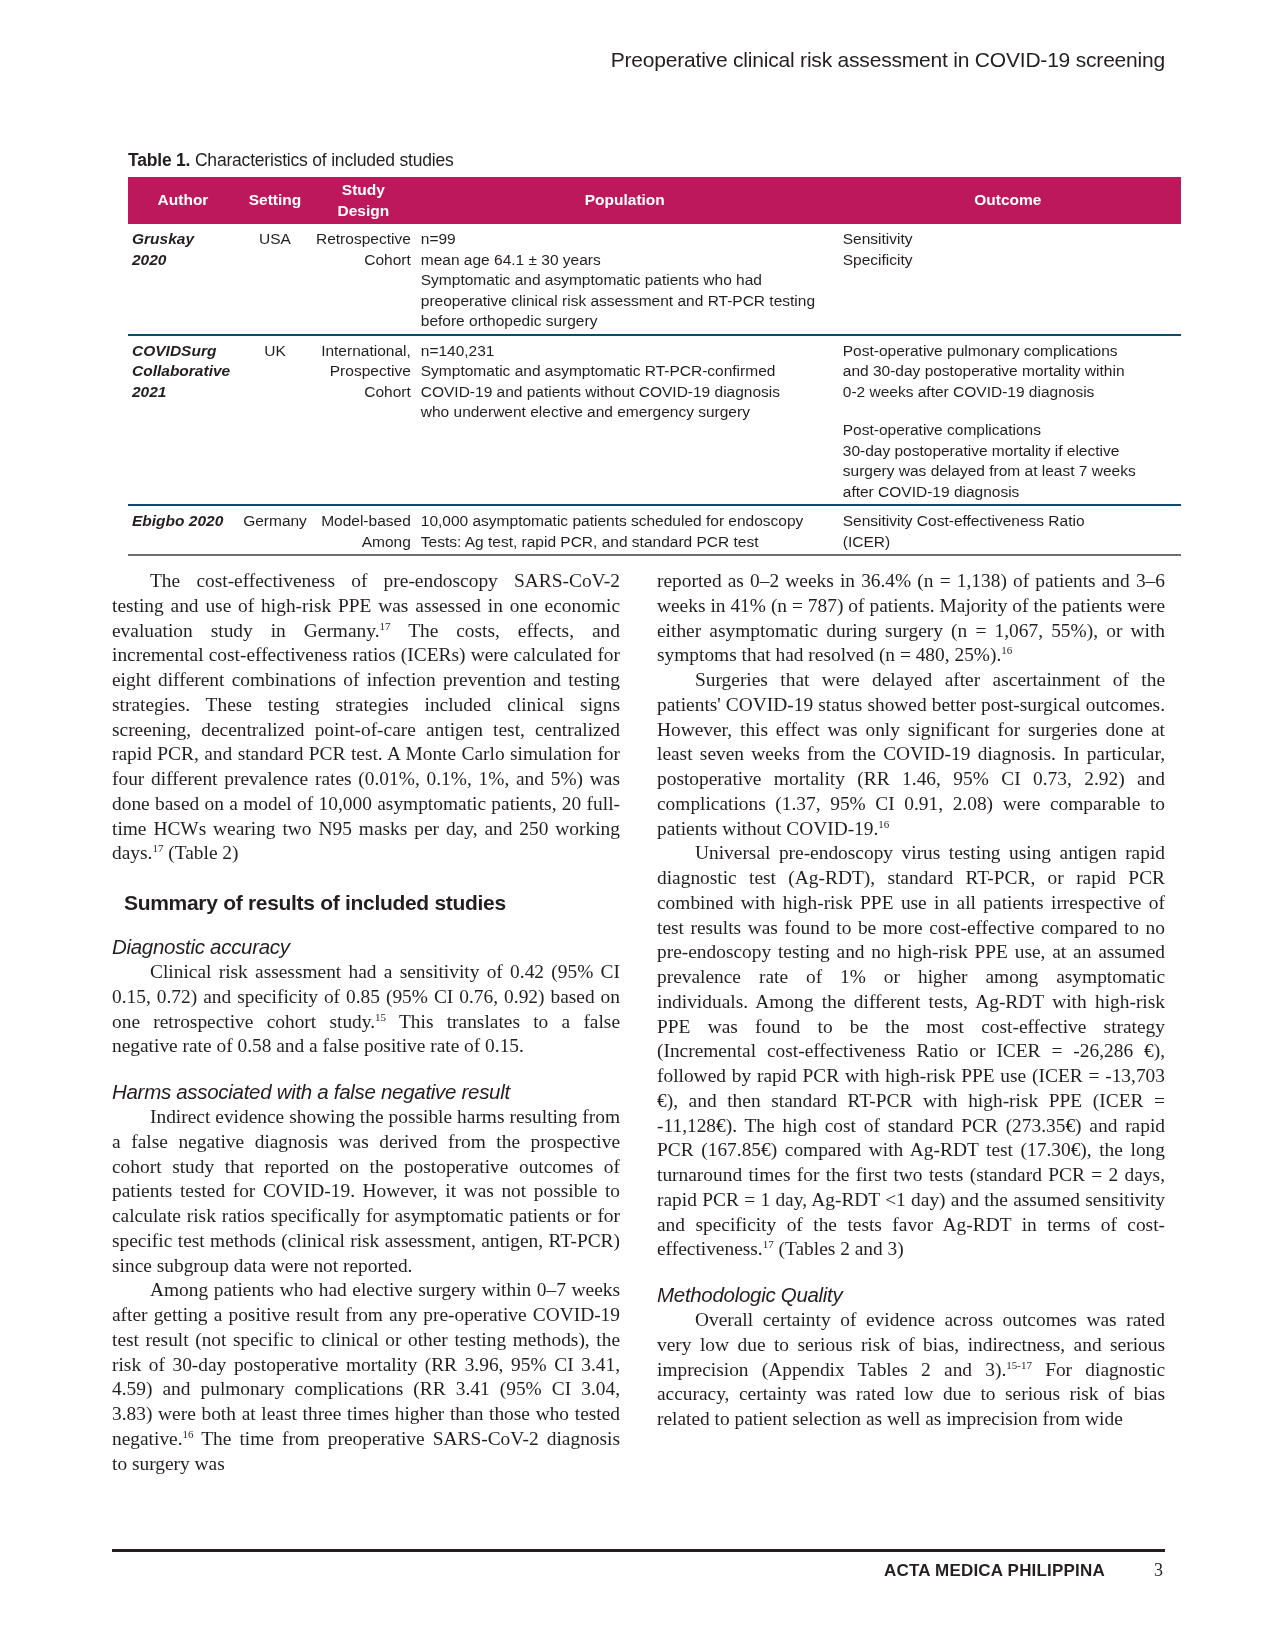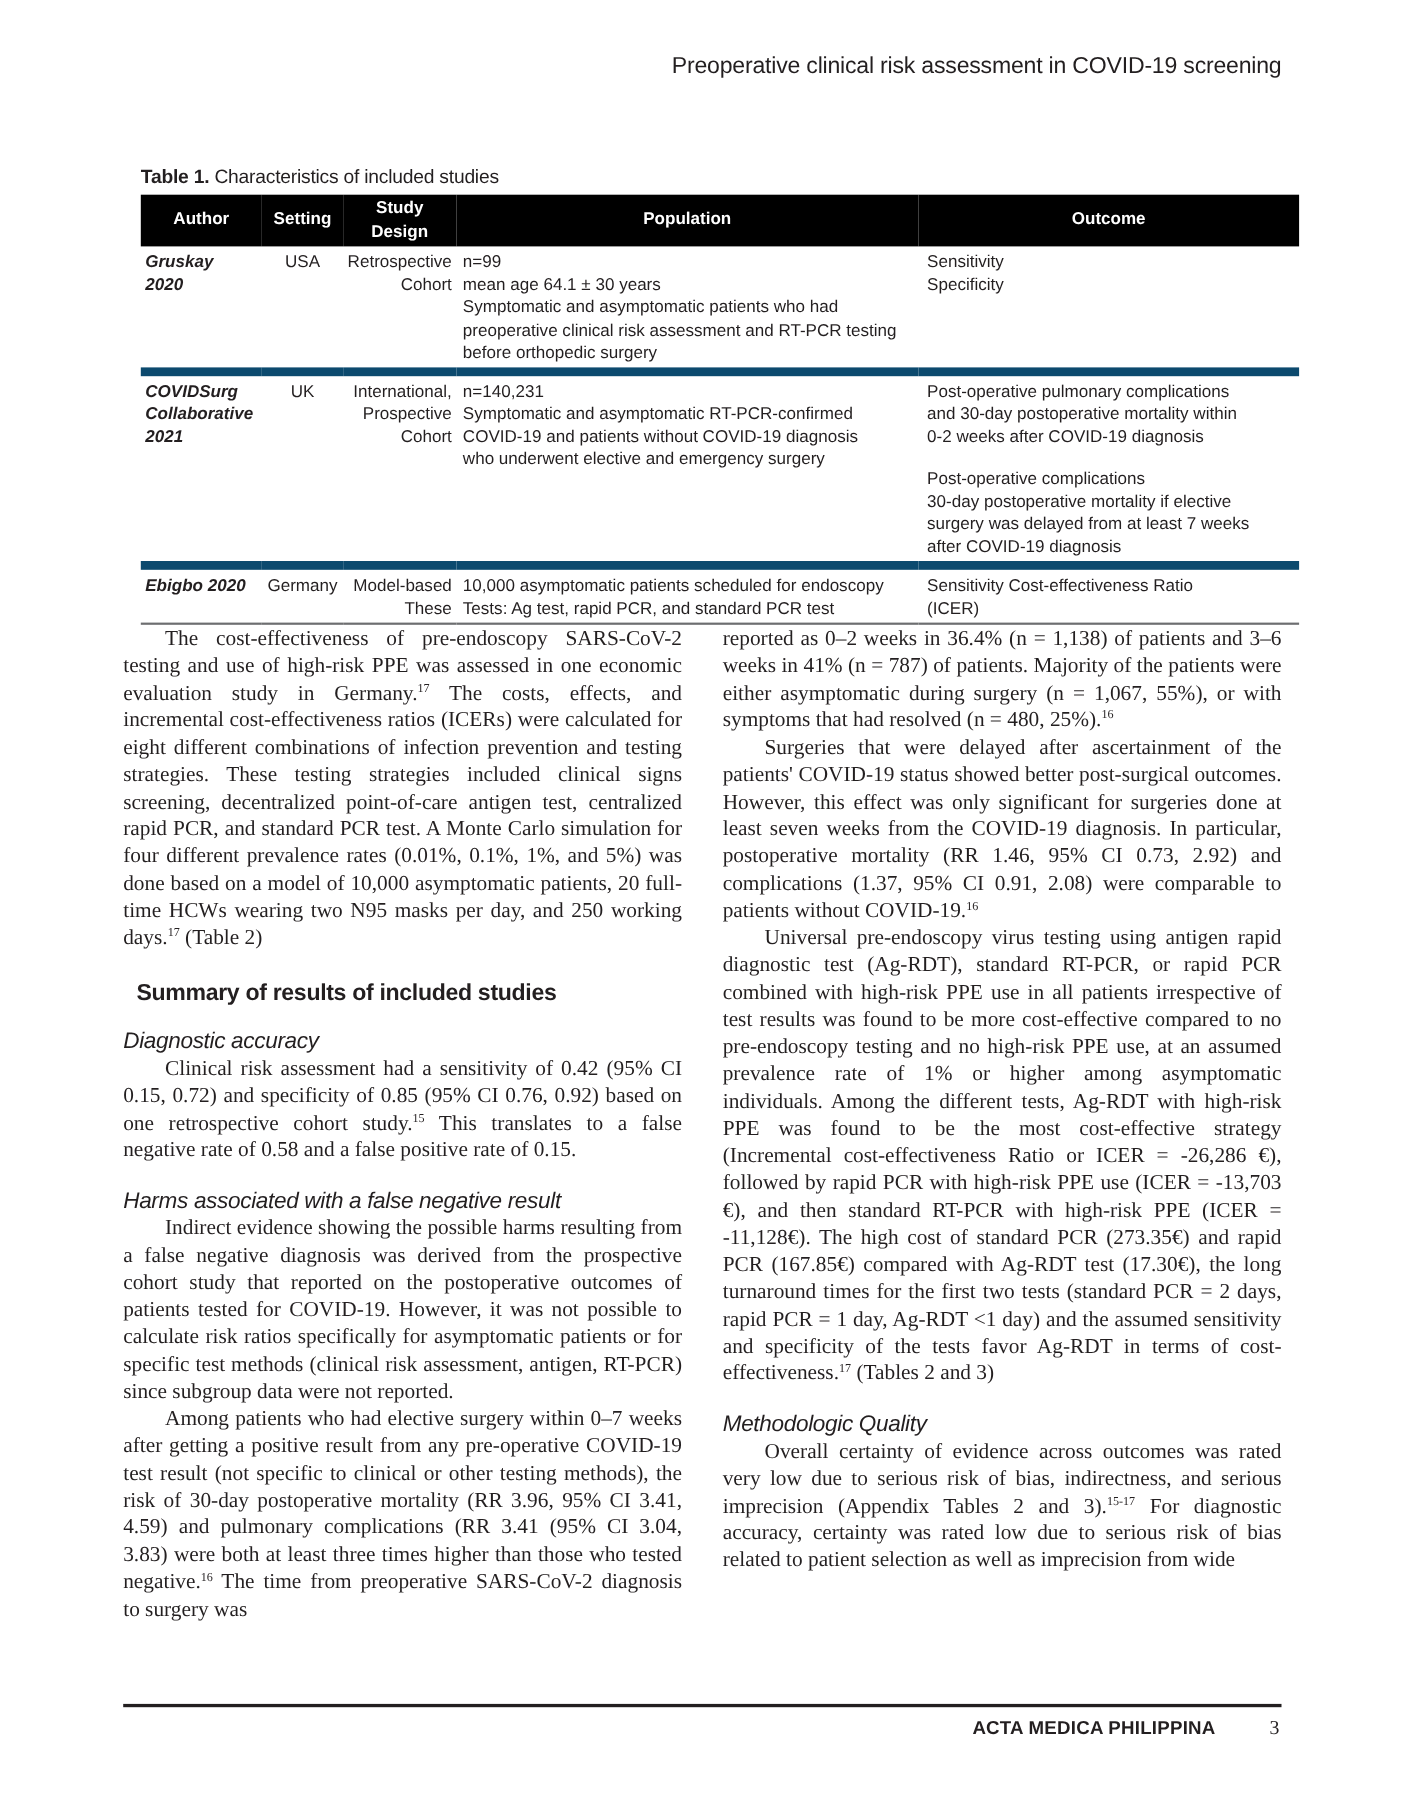--- a/index.html
+++ b/index.html
@@ -6,23 +6,23 @@
   body { width: 1275px; height: 1650px; position: relative; overflow: hidden; color: #231f20; }
   .sans { font-family: "Liberation Sans", "DejaVu Sans", sans-serif; }
   .serif { font-family: "Liberation Serif", "DejaVu Serif", serif; }
 
   .running-head { position: absolute; top: 48px; right: 110px; font-size: 21px; letter-spacing: -0.2px; }
 
   .table-wrap { position: absolute; left: 128px; top: 150px; width: 1053px; }
   .caption { font-size: 17.5px; margin-bottom: 6px; letter-spacing: -0.2px; }
   .caption b { font-weight: bold; }
   table { border-collapse: collapse; width: 100%; font-size: 15.5px; line-height: 20.5px; }
-  thead tr { background: #000000; color: #fff; margin-top: 42px; }
+  thead tr { background: #be185d; color: #fff; margin-top: 42px; }
   th { font-weight: bold; padding: 3px 4px 3px 4px; height: 21px; font-size: 15.5px; }
-  td { vertical-align: top; padding: 5px 4px 2px 4px; border-bottom: 8px solid #0c4a6e; }
+  td { vertical-align: top; padding: 5px 4px 2px 4px; border-bottom: 2px solid #0c4a6e; }
   tr:last-child td { border-bottom: 2px solid #6d6e70; margin-top: 36px; }
   td.author { font-weight: bold; font-style: italic; width: 102px; }
   td.setting { text-align: center; width: 66px; }
   td.design { text-align: right; width: 92px; }
   td.pop { width: 410px; padding-left: 6px; }
   td.out { padding-left: 8px; }
   .out-gap { height: 18px; }
 
   .col { position: absolute; top: 569px; width: 508px; font-size: 19.4px; line-height: 24.75px; text-align: justify; }
   .col.left { left: 112px; }
@@ -107,21 +107,21 @@
           <div>after COVID-19 diagnosis</div>
         </td>
       </tr>
       <tr>
         <td class="author">
           <div>Ebigbo 2020</div>
         </td>
         <td class="setting">Germany</td>
         <td class="design">
           <div>Model-based</div>
-          <div>These</div>
+          <div>Among</div>
         </td>
         <td class="pop">
           <div>10,000 asymptomatic patients scheduled for endoscopy</div>
           <div>Tests: Ag test, rapid PCR, and standard PCR test</div>
         </td>
         <td class="out">
           <div>Sensitivity Cost-effectiveness Ratio</div>
           <div>(ICER)</div>
         </td>
       </tr>

